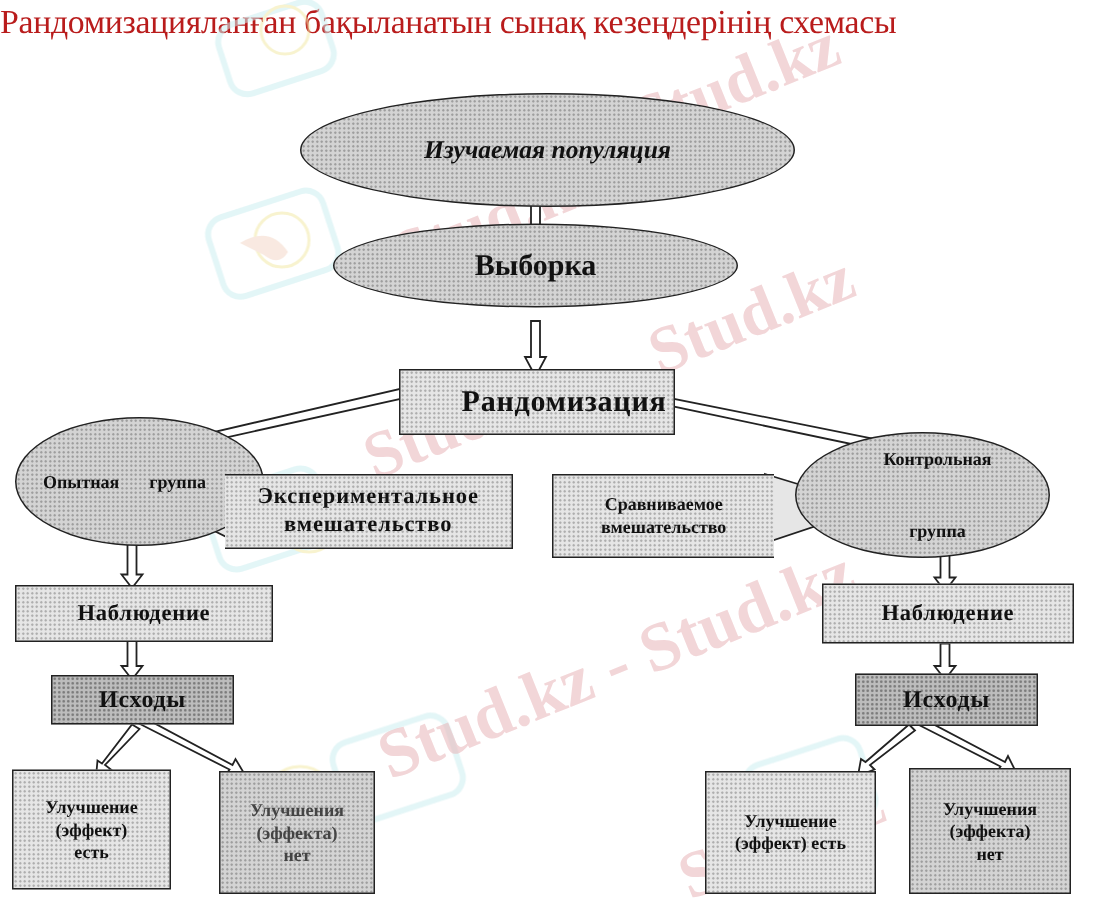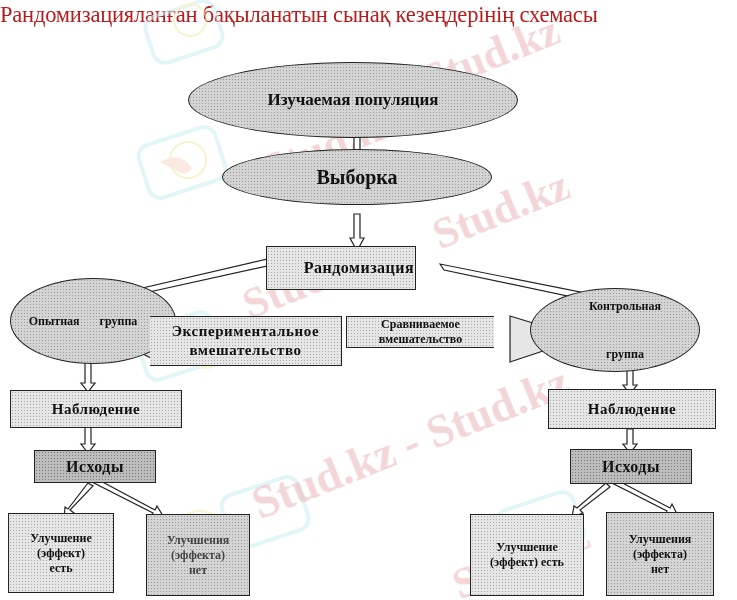--- a/index.html
+++ b/index.html
@@ -80,48 +80,48 @@
     <path d="M88,483 L93,486 L70,510 L74,513 L64,518 L65,507 L68,509 Z"></path>
 
     <path d="M92,482 L95,478 L155,510 L157,506 L163,516 L151,516 L153,513 Z"></path>
 
     <path d="M606,483 L610,487 L580,510 L583,513 L572,517 L574,506 L577,508 Z"></path>
 
     <path d="M610,482 L613,478 L670,508 L672,504 L677,514 L665,514 L667,511 Z"></path>
   </g>
 </svg>
 
-<div class="shape ellipse pat" style="left:188px; top:62px; width:330px; height:76px; z-index:3; font-size:17px;">
+<div class="shape ellipse pat" style="left:200px; top:62px; width:330px; height:76px; z-index:3; font-size:17px;font-style:italic;">
   <span class="txt">Изучаемая популяция</span>
 </div>
 
 <div class="shape ellipse pat" style="left:222px; top:149px; width:270px; height:56px; z-index:3; font-size:20px;align-items:center;">
   <span class="txt">Выборка</span>
 </div>
 
-<div class="shape rect pat-light" style="left:266px; top:246px; width:150px; height:44px; z-index:3; font-size:16px; letter-spacing:0.5px;padding-left:36px;">
+<div class="shape rect pat-light" style="left:266px; top:246px; width:184px; height:44px; z-index:3; font-size:20px; letter-spacing:0.5px;padding-left:36px;">
   <span class="txt">Рандомизация</span>
 </div>
 
 <div class="shape ellipse pat" style="left:10px; top:278px; width:166px; height:86px; z-index:3; font-size:12px; flex-direction:row;">
   <span class="txt" style="margin-right:20px;">Опытная</span>
   <span class="txt" style="margin-right:20px;">группа</span>
 </div>
 
 <div class="shape rect pat-light" style="left:150px; top:316px; width:192px; height:50px; z-index:4; font-size:15px; flex-direction:column; border-left:none; letter-spacing:0.6px;">
   <span class="txt">Экспериментальное</span>
   <span class="txt">вмешательство</span>
 </div>
 
 <div class="shape ellipse pat" style="left:530px; top:288px; width:170px; height:84px; z-index:3; font-size:12px; flex-direction:column;gap:33px;">
   <span class="txt" style="margin-left:20px;">Контрольная</span>
   <span class="txt" style="margin-left:20px;">группа</span>
 </div>
 
-<div class="shape rect pat-light" style="left:346px; top:316px; width:148px; height:32px; z-index:4; font-size:12px; flex-direction:column; border-right:none;">
+<div class="shape rect pat-light" style="left:368px; top:316px; width:148px; height:56px; z-index:4; font-size:12px; flex-direction:column; border-right:none;">
   <span class="txt">Сравниваемое</span>
   <span class="txt">вмешательство</span>
 </div>
 
 <div class="shape rect pat-light" style="left:10px; top:390px; width:172px; height:38px; z-index:3; font-size:15px; letter-spacing:0.5px;">
   <span class="txt">Наблюдение</span>
 </div>
 
 <div class="shape rect pat-dark" style="left:34px; top:450px; width:122px; height:33px; z-index:3; font-size:16px; letter-spacing:0.5px;">
   <span class="txt">Исходы</span>

